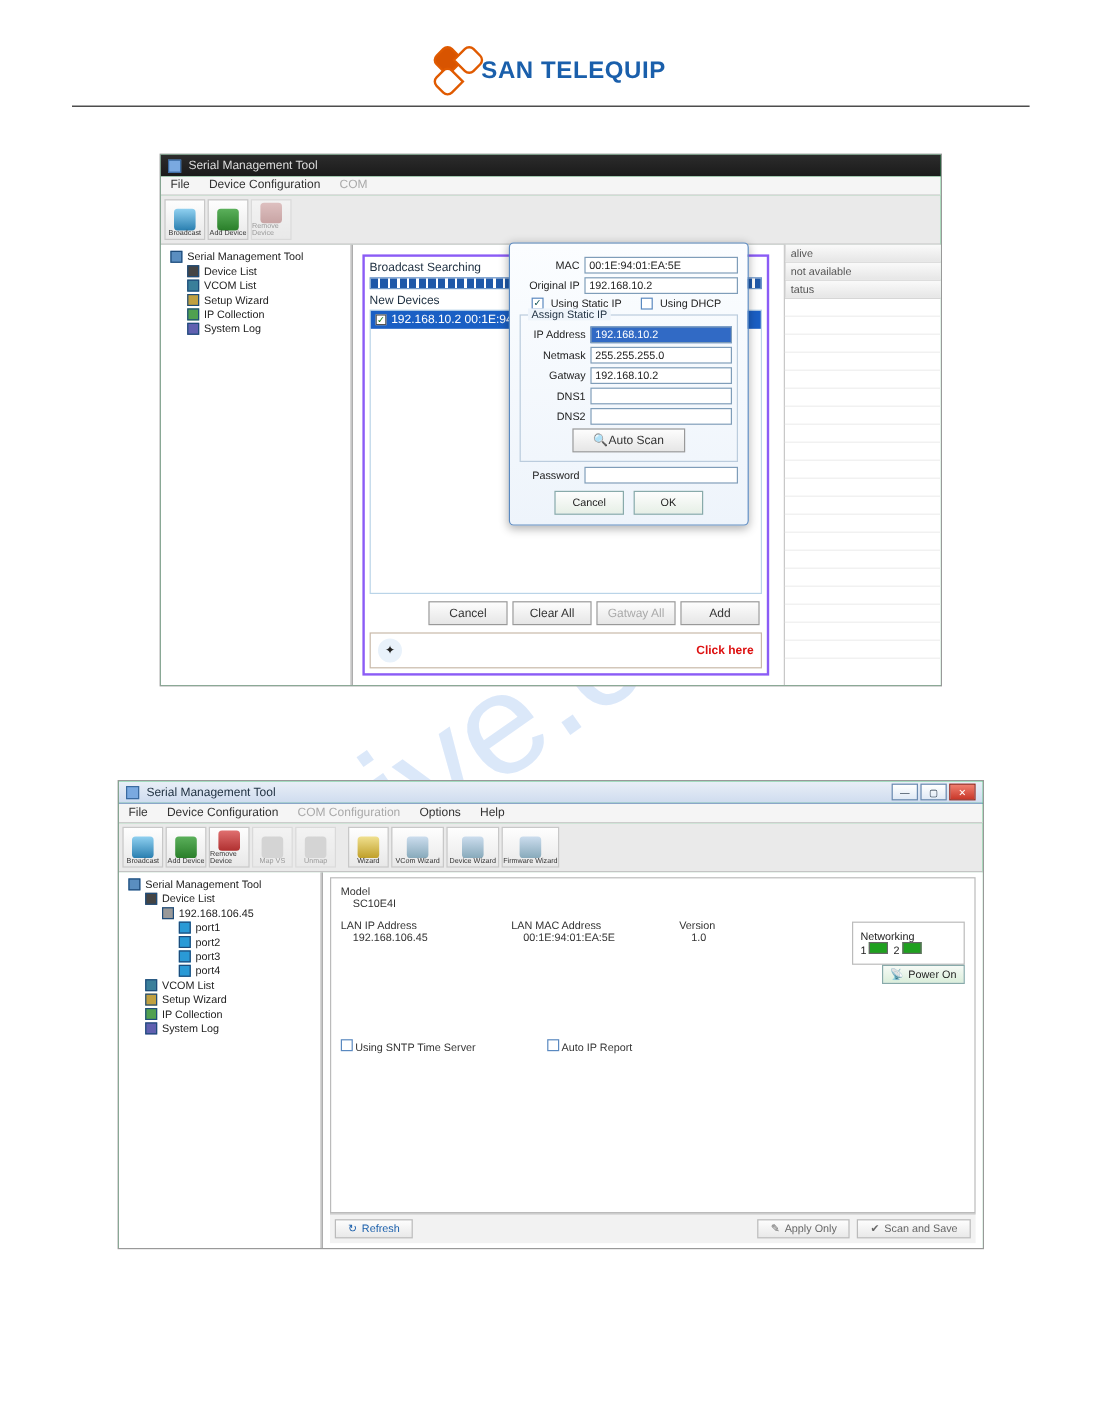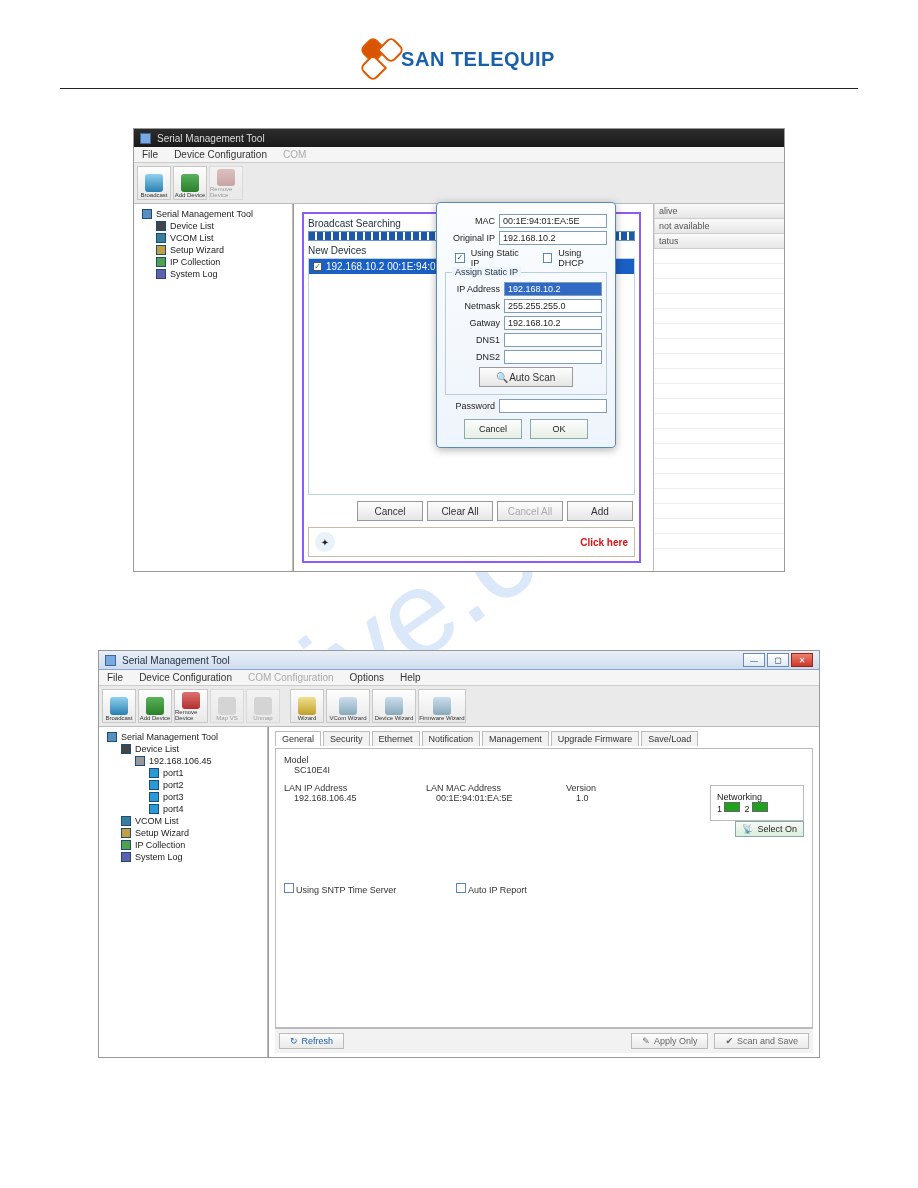--- a/index.html
+++ b/index.html
@@ -49,21 +49,21 @@
 .promo { border:1px solid #c9b9a9; padding:4px 6px; display:flex; gap:6px; align-items:center; font-size:10px; }
 .promo .wand { width:20px; height:20px; border-radius:50%; background:#e9f2fb; display:flex; align-items:center; justify-content:center; }
 .promo .txt { color:#1646d4; font-weight:bold; font-size:10px; }
 .promo .click { color:#d11; font-weight:bold; margin-left:auto; }
 
 .rightgrid { width:130px; background:#fff; border-left:1px solid #bbb; }
 .rightgrid .ghdr { display:flex; border-bottom:1px solid #ccc; }
 .rightgrid .ghdr div { flex:1; padding:2px 4px; font-size:9px; background:linear-gradient(#fafafa,#e6e6e6); border-left:1px solid #ddd; color:#555; }
 .rightgrid .glines div { height:14px; border-bottom:1px solid #eee; }
 
-.dialog { position:absolute; left:142px; top:-2px; width:180px; background:linear-gradient(#fbfdff,#eef4fb); border:1px solid #5a89c0; border-radius:4px; box-shadow:0 2px 8px rgba(0,0,0,0.3); padding:8px; font-size:9px; box-sizing:border-box;}
+.dialog { position:absolute; left:130px; top:-2px; width:200px; background:linear-gradient(#fbfdff,#eef4fb); border:1px solid #5a89c0; border-radius:4px; box-shadow:0 2px 8px rgba(0,0,0,0.3); padding:8px; font-size:9px; box-sizing:border-box;}
 .drow { display:flex; align-items:center; margin:3px 0; gap:4px; }
 .drow label { width:50px; text-align:right; color:#222; }
 .dinput { flex:1; height:14px; border:1px solid #7f9db9; background:#fff; padding:0 3px; font-size:9px; box-sizing:border-box; display:flex; align-items:center; }
 .dinput.sel { background:#316ac5; color:#fff; }
 .dcheck { width:10px; height:10px; border:1px solid #5a89c0; background:#fff; box-sizing:border-box; display:inline-flex; align-items:center; justify-content:center; margin-right:2px;}
 .dcheck.on::after{content:"✓"; font-size:8px; color:#155; line-height:8px;}
 .fieldset { border:1px solid #bcd; margin:4px 0; padding:6px 4px 4px 4px; position:relative;}
 .fieldset .leg { position:absolute; top:-6px; left:6px; background:#eef4fb; padding:0 3px; font-size:9px; color:#234;}
 .dbtnrow { display:flex; gap:8px; justify-content:center; margin-top:6px; }
 .dbtn { width:56px; height:18px; border:1px solid #8aa; background:linear-gradient(#fdfdfd,#e6efe6); font-size:9px; display:flex; align-items:center; justify-content:center; }
@@ -171,21 +171,21 @@
               <div class="newdev">New Devices</div>
               <div class="devlist">
                 <div class="devrow">
                   <span class="chk"></span>
                   <span>192.168.10.2  00:1E:94:01:EA:5E</span>
                 </div>
               </div>
               <div class="btnrow">
                 <div class="winbtn">Cancel</div>
                 <div class="winbtn">Clear All</div>
-                <div class="winbtn dim">Cancel All</div>
+                <div class="winbtn dim">Gatway All</div>
                 <div class="winbtn">Add</div>
               </div>
               <div class="promo">
                 <span class="wand">✦</span>
                 <span class="click">Click here</span>
               </div>
             </div>
           </div>
         </div>
 
@@ -378,29 +378,20 @@
             <span class="ticon" style="background:#50a050"></span>
             <span>IP Collection</span>
           </div>
         <div class="line indent1">
             <span class="ticon" style="background:#6060b0"></span>
             <span>System Log</span>
           </div>
       </div>
 
       <div class="content" style="padding:4px 6px;">
-        <div class="tabs">
-          <div class="tab active">General</div>
-          <div class="tab">Security</div>
-          <div class="tab">Ethernet</div>
-          <div class="tab">Notification</div>
-          <div class="tab">Management</div>
-          <div class="tab">Upgrade Firmware</div>
-          <div class="tab">Save/Load</div>
-        </div>
         <div class="panel">
           <div class="kvcol" style="left:8px; top:6px;">
             <div class="klbl">Model</div>
             <div class="kval">SC10E4I</div>
           </div>
           <div class="kvcol" style="left:8px; top:34px;">
             <div class="klbl">LAN IP Address</div>
             <div class="kval">192.168.106.45</div>
           </div>
           <div class="kvcol" style="left:150px; top:34px;">
@@ -412,21 +403,21 @@
             <div class="kval">1.0</div>
           </div>
 
           <div class="box" style="right:8px; top:36px; width:80px;">
             <div>Networking</div>
             <div><span>1</span><span class="led on"></span> <span>2</span><span class="led on"></span></div>
           </div>
           <div style="position:absolute; right:8px; top:72px;">
             <div class="locbtn">
                 <span>📡</span>
-                <span>Select On</span>
+                <span>Power On</span>
               </div>
           </div>
 
 
           <div class="kvcol" style="left:8px; top:134px;">
             <span class="dcheck"></span><span>Using SNTP Time Server</span>
           </div>
           <div class="kvcol" style="left:180px; top:134px;">
             <span class="dcheck"></span><span>Auto IP Report</span>
           </div>

